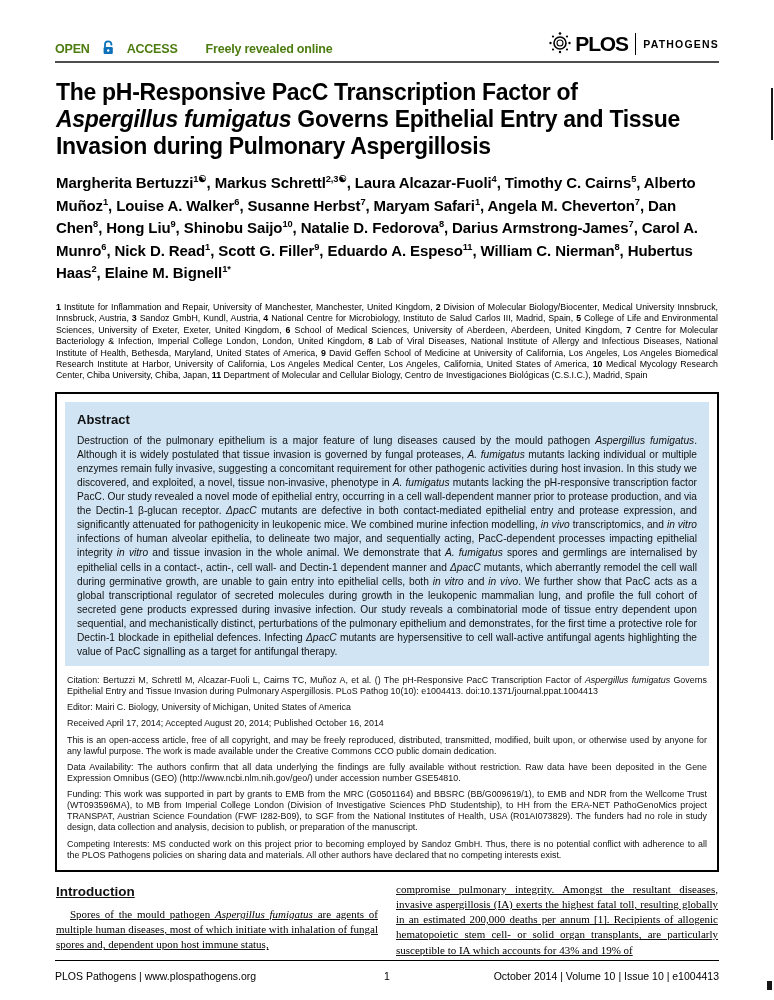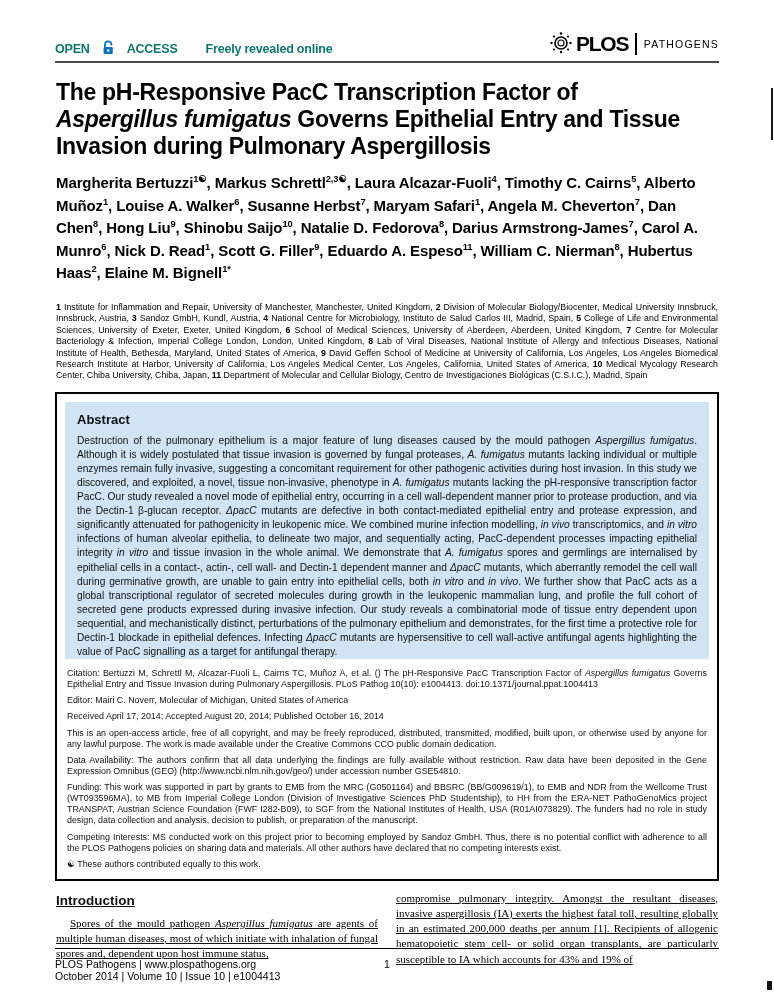--- a/index.html
+++ b/index.html
@@ -14,27 +14,27 @@
   sup { font-size:0.62em; line-height:0; }
 
   
   .header {
     margin:0 55px; padding-top:30px; padding-bottom:3px;
     display:flex; justify-content:space-between; align-items:flex-end;
     border-bottom:2px solid #4d4d4d;
   }
   .open-access {
     display:flex; align-items:center; gap:12px;
-    color:#0f766e; font-weight:bold; font-size:12.5px; letter-spacing:-0.2px;
+    color:#4d7c0f; font-weight:bold; font-size:12.5px; letter-spacing:-0.2px;
   }
   .open-access .lock { display:inline-block; }
   .plos-logo { display:flex; align-items:center; }
   .plos-word { font-size:21px; font-weight:bold; letter-spacing:-1.2px; color:#000; margin-left:3px; }
   .logo-divider { width:1.5px; height:22px; background:#000; margin:0 7px; }
-  .journal-word { font-size:10.5px; font-weight:normal; letter-spacing:1.2px; color:#000; }
+  .journal-word { font-size:10.5px; font-weight:bold; letter-spacing:1.2px; color:#000; }
 
   
   .title {
     margin:16px 56px 0; max-width:648px;
     font-size:23px; line-height:1.18; font-weight:bold; letter-spacing:-0.3px; color:#000;
   }
 
   
   .crossmark {
     position:absolute; top:86px; right:14px; width:62px; text-align:center; cursor:pointer;
@@ -50,21 +50,21 @@
   .affiliations {
     margin:8px 56px 0; font-size:8.8px; line-height:1.3; text-align:justify; color:#000;
   }
   .affiliations b { font-weight:bold; }
 
   
   .infobox {
     margin:10px 55px 0; border:2px solid #000; padding:8px 8px 4px;
     background:#fff;
   }
-  .abstract-box { background:#d0e4f4; padding:10px 12px 0; }
+  .abstract-box { background:#d0e4f4; padding:10px 12px 7px; }
   .abstract-heading { font-size:13px; font-weight:bold; margin-bottom:7px; }
   .abstract-text { font-size:10.2px; line-height:1.38; text-align:justify; }
   .metadata { padding:4px 2px 0; }
   .metadata p { font-size:8.9px; line-height:1.25; margin:5px 0; text-align:justify; }
 
   
   .intro { margin:10px 56px 0; display:flex; gap:18px;text-decoration:underline; }
   .intro .col { flex:1; }
   .intro-heading { font-size:13.5px; font-weight:bold; margin:2px 0 8px; }
   .intro-text {
@@ -72,21 +72,21 @@
     text-align:justify; color:#000;
   }
   .indent { text-indent:14px; }
 
   
   .footer {
     position:absolute; left:55px; right:55px; bottom:18px;
     border-top:1.5px solid #000; padding-top:9px;
     font-size:10.5px; color:#000;
   }
-  .footer-row { display:flex; justify-content:space-between; position:relative;flex-direction:column; }
+  .footer-row { display:flex; justify-content:space-between; position:relative; }
   .footer-page { position:absolute; left:0; right:0; text-align:center; }
 
   
   .artifact-line { position:absolute; right:1px; top:88px; width:2px; height:52px; background:#161616; }
   .artifact-dot  { position:absolute; right:2px; top:981px; width:5px; height:9px; background:#161616; }
 </style>
 </head>
 <body>
 
 <div class="page">
@@ -135,27 +135,26 @@
 
   <p class="affiliations"><b>1 </b>Institute for Inflammation and Repair, University of Manchester, Manchester, United Kingdom, <b>2 </b>Division of Molecular Biology/Biocenter, Medical University Innsbruck, Innsbruck, Austria, <b>3 </b>Sandoz GmbH, Kundl, Austria, <b>4 </b>National Centre for Microbiology, Instituto de Salud Carlos III, Madrid, Spain, <b>5 </b>College of Life and Environmental Sciences, University of Exeter, Exeter, United Kingdom, <b>6 </b>School of Medical Sciences, University of Aberdeen, Aberdeen, United Kingdom, <b>7 </b>Centre for Molecular Bacteriology &amp; Infection, Imperial College London, London, United Kingdom, <b>8 </b>Lab of Viral Diseases, National Institute of Allergy and Infectious Diseases, National Institute of Health, Bethesda, Maryland, United States of America, <b>9 </b>David Geffen School of Medicine at University of California, Los Angeles, Los Angeles Biomedical Research Institute at Harbor, University of California, Los Angeles Medical Center, Los Angeles, California, United States of America, <b>10 </b>Medical Mycology Research Center, Chiba University, Chiba, Japan, <b>11 </b>Department of Molecular and Cellular Biology, Centro de Investigaciones Biológicas (C.S.I.C.), Madrid, Spain</p>
 
   <div class="infobox">
     <div class="abstract-box">
       <div class="abstract-heading">Abstract</div>
       <div class="abstract-text"><span>Destruction of the pulmonary epithelium is a major feature of lung diseases caused by the mould pathogen </span><span class="i">Aspergillus fumigatus</span><span>. Although it is widely postulated that tissue invasion is governed by fungal proteases, </span><span class="i">A. fumigatus</span><span> mutants lacking individual or multiple enzymes remain fully invasive, suggesting a concomitant requirement for other pathogenic activities during host invasion. In this study we discovered, and exploited, a novel, tissue non-invasive, phenotype in </span><span class="i">A. fumigatus</span><span> mutants lacking the pH-responsive transcription factor PacC. Our study revealed a novel mode of epithelial entry, occurring in a cell wall-dependent manner prior to protease production, and via the Dectin-1 β-glucan receptor. </span><span class="i">ΔpacC</span><span> mutants are defective in both contact-mediated epithelial entry and protease expression, and significantly attenuated for pathogenicity in leukopenic mice. We combined murine infection modelling, </span><span class="i">in vivo</span><span> transcriptomics, and </span><span class="i">in vitro</span><span> infections of human alveolar epithelia, to delineate two major, and sequentially acting, PacC-dependent processes impacting epithelial integrity </span><span class="i">in vitro</span><span> and tissue invasion in the whole animal. We demonstrate that </span><span class="i">A. fumigatus</span><span> spores and germlings are internalised by epithelial cells in a contact-, actin-, cell wall- and Dectin-1 dependent manner and </span><span class="i">ΔpacC</span><span> mutants, which aberrantly remodel the cell wall during germinative growth, are unable to gain entry into epithelial cells, both </span><span class="i">in vitro</span><span> and </span><span class="i">in vivo</span><span>. We further show that PacC acts as a global transcriptional regulator of secreted molecules during growth in the leukopenic mammalian lung, and profile the full cohort of secreted gene products expressed during invasive infection. Our study reveals a combinatorial mode of tissue entry dependent upon sequential, and mechanistically distinct, perturbations of the pulmonary epithelium and demonstrates, for the first time a protective role for Dectin-1 blockade in epithelial defences. Infecting </span><span class="i">ΔpacC</span><span> mutants are hypersensitive to cell wall-active antifungal agents highlighting the value of PacC signalling as a target for antifungal therapy.</span></div>
     </div>
     <div class="metadata">
         <p><span class="b">Citation: </span><span>Bertuzzi M, Schrettl M, Alcazar-Fuoli L, Cairns TC, Muñoz A, et al. () The pH-Responsive PacC Transcription Factor of </span><span class="i">Aspergillus fumigatus</span><span> Governs Epithelial Entry and Tissue Invasion during Pulmonary Aspergillosis. PLoS Pathog 10(10): e1004413. doi:10.1371/journal.ppat.1004413</span></p>
-        <p><span class="b">Editor: </span><span>Mairi C. Noverr, Molecular of Michigan, United States of America</span></p>
+        <p><span class="b">Editor: </span><span>Mairi C. Biology, University of Michigan, United States of America</span></p>
         <p><span class="b">Received</span><span> April 17, 2014; </span><span class="b">Accepted</span><span> August 20, 2014; </span><span class="b">Published</span><span> October 16, 2014</span></p>
         <p><span>This is an open-access article, free of all copyright, and may be freely reproduced, distributed, transmitted, modified, built upon, or otherwise used by anyone for any lawful purpose. The work is made available under the Creative Commons CCO public domain dedication.</span></p>
         <p><span class="b">Data Availability: </span><span>The authors confirm that all data underlying the findings are fully available without restriction. Raw data have been deposited in the Gene Expression Omnibus (GEO) (http://www.ncbi.nlm.nih.gov/geo/) under accession number GSE54810.</span></p>
         <p><span class="b">Funding: </span><span>This work was supported in part by grants to EMB from the MRC (G0501164) and BBSRC (BB/G009619/1), to EMB and NDR from the Wellcome Trust (WT093596MA), to MB from Imperial College London (Division of Investigative Sciences PhD Studentship), to HH from the ERA-NET PathoGenoMics project TRANSPAT, Austrian Science Foundation (FWF I282-B09), to SGF from the National Institutes of Health, USA (R01AI073829). The funders had no role in study design, data collection and analysis, decision to publish, or preparation of the manuscript.</span></p>
         <p><span class="b">Competing Interests: </span><span>MS conducted work on this project prior to becoming employed by Sandoz GmbH. Thus, there is no potential conflict with adherence to all the PLOS Pathogens policies on sharing data and materials. All other authors have declared that no competing interests exist.</span></p>
-        <p><span>☯ These authors contributed equally to this work.</span></p>
       </div>
   </div>
 
   <div class="intro">
     <div class="col">
       <h2 class="intro-heading">Introduction</h2>
       <p class="intro-text indent"><span>Spores of the mould pathogen </span><span class="i">Aspergillus fumigatus</span><span> are agents of multiple human diseases, most of which initiate with inhalation of fungal spores and, dependent upon host immune status,</span></p>
     </div>
     <div class="col">
       <p class="intro-text"><span>compromise pulmonary integrity. Amongst the resultant diseases, invasive aspergillosis (IA) exerts the highest fatal toll, resulting globally in an estimated 200,000 deaths per annum [1]. Recipients of allogenic hematopoietic stem cell- or solid organ transplants, are particularly susceptible to IA which accounts for 43% and 19% of</span></p>

